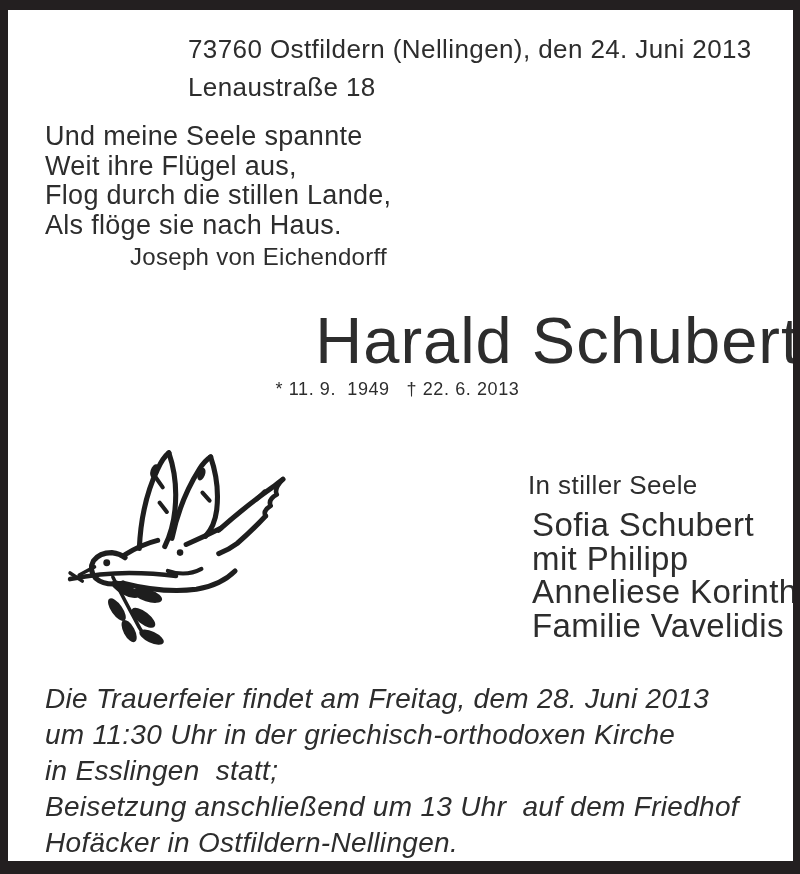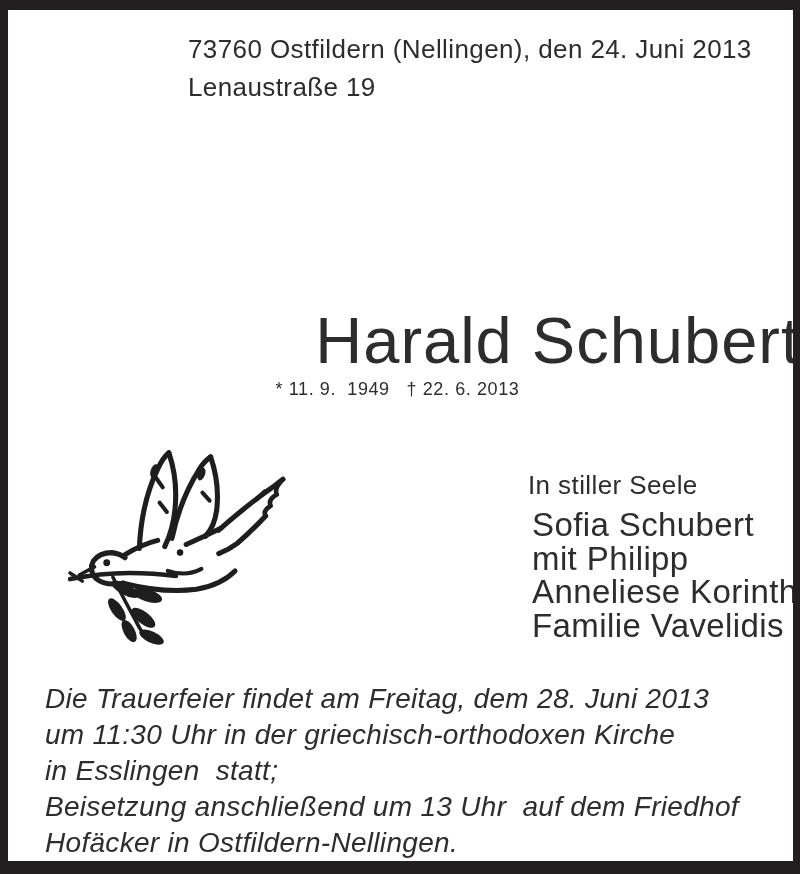--- a/index.html
+++ b/index.html
@@ -103,23 +103,30 @@
   }
 </style>
 </head>
 <body>
 
 <div class="notice">
   <div class="frame"></div>
 
   <div class="dateline">
     <div class="line">73760 Ostfildern (Nellingen), den 24. Juni 2013</div>
-    <div class="line">Lenaustraße 19</div>
+    <div class="line">Lenaustraße 18</div>
   </div>
 
+  <div class="poem">
+    <div class="line">Und meine Seele spannte</div>
+    <div class="line">Weit ihre Flügel aus,</div>
+    <div class="line">Flog durch die stillen Lande,</div>
+    <div class="line">Als flöge sie nach Haus.</div>
+    <div class="line attribution">Joseph von Eichendorff</div>
+  </div>
 
   <div class="deceased-name">Harald Schubert</div>
   <div class="deceased-dates">* 11. 9.  1949   † 22. 6. 2013</div>
 
   <svg class="dove" viewBox="0 0 218 195" aria-hidden="true">
     <g fill="none" stroke="#1e1e1e" stroke-width="5" stroke-linecap="round" stroke-linejoin="round">
 
       <path d="M4 130 Q 34 124 62 124 Q 86 124 108 127" stroke-width="4.5"></path>
       <path d="M4 124 L 16 132" stroke-width="3.5"></path>
 

